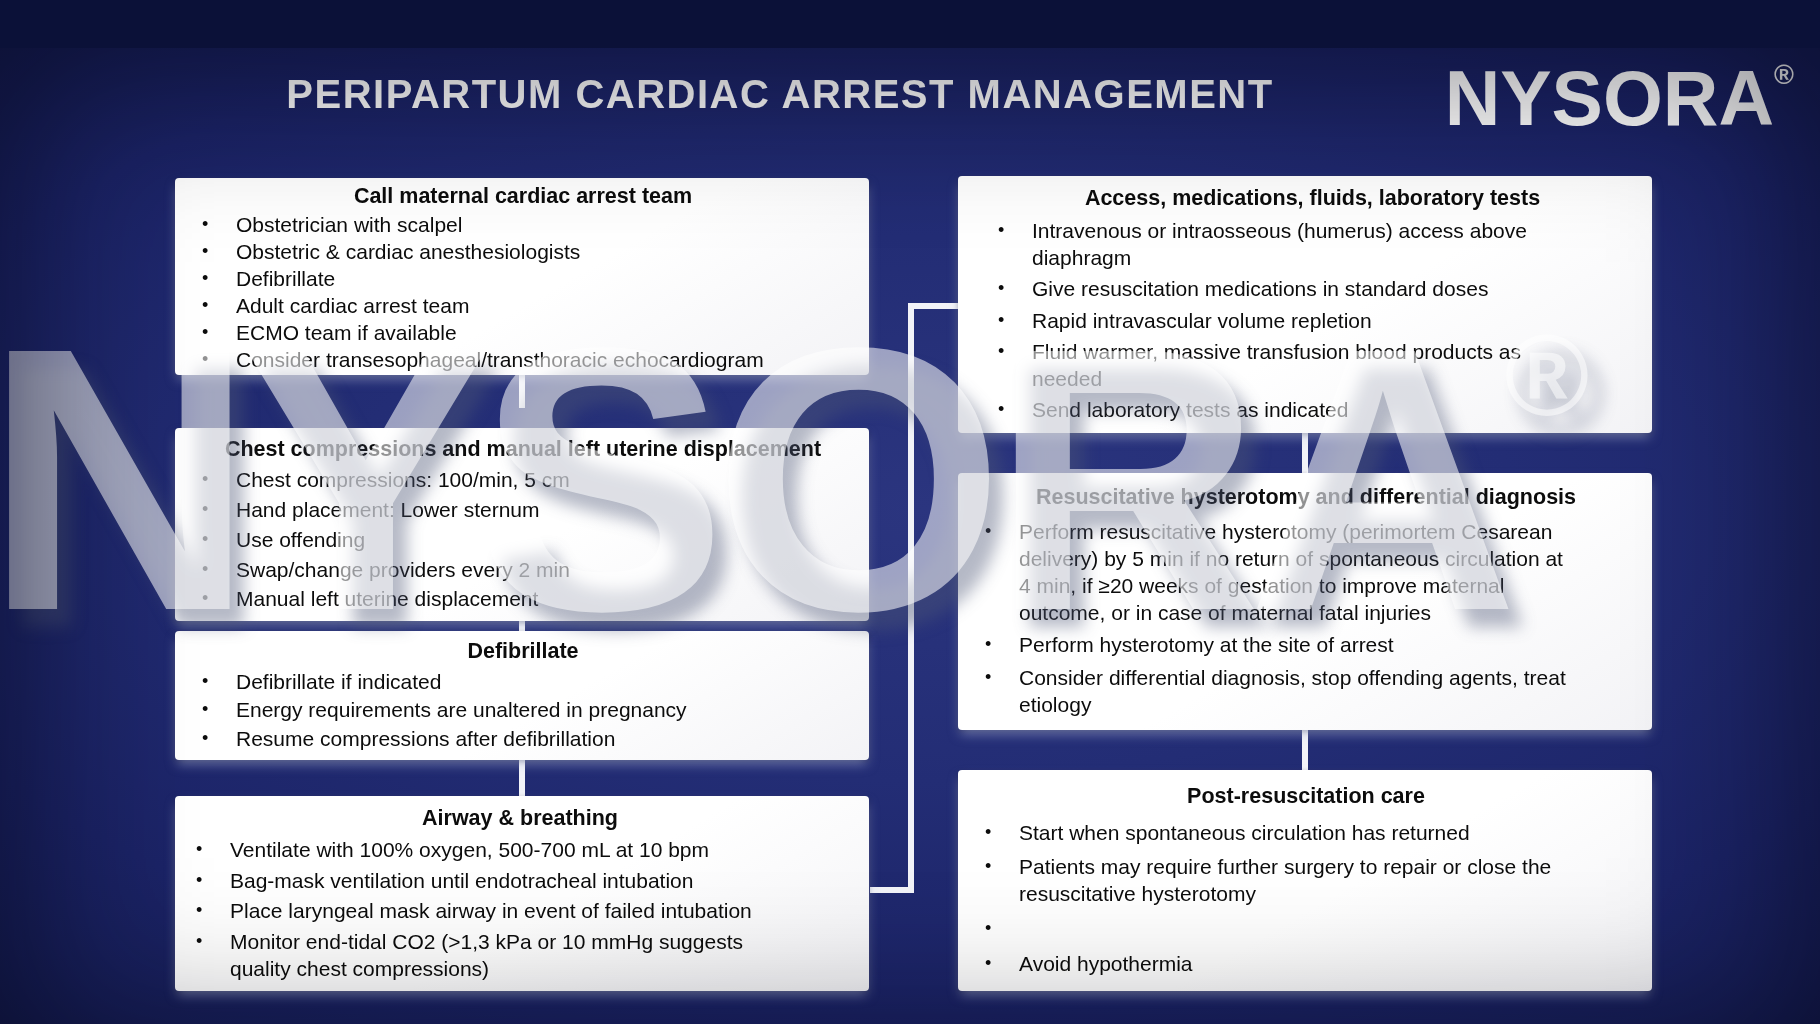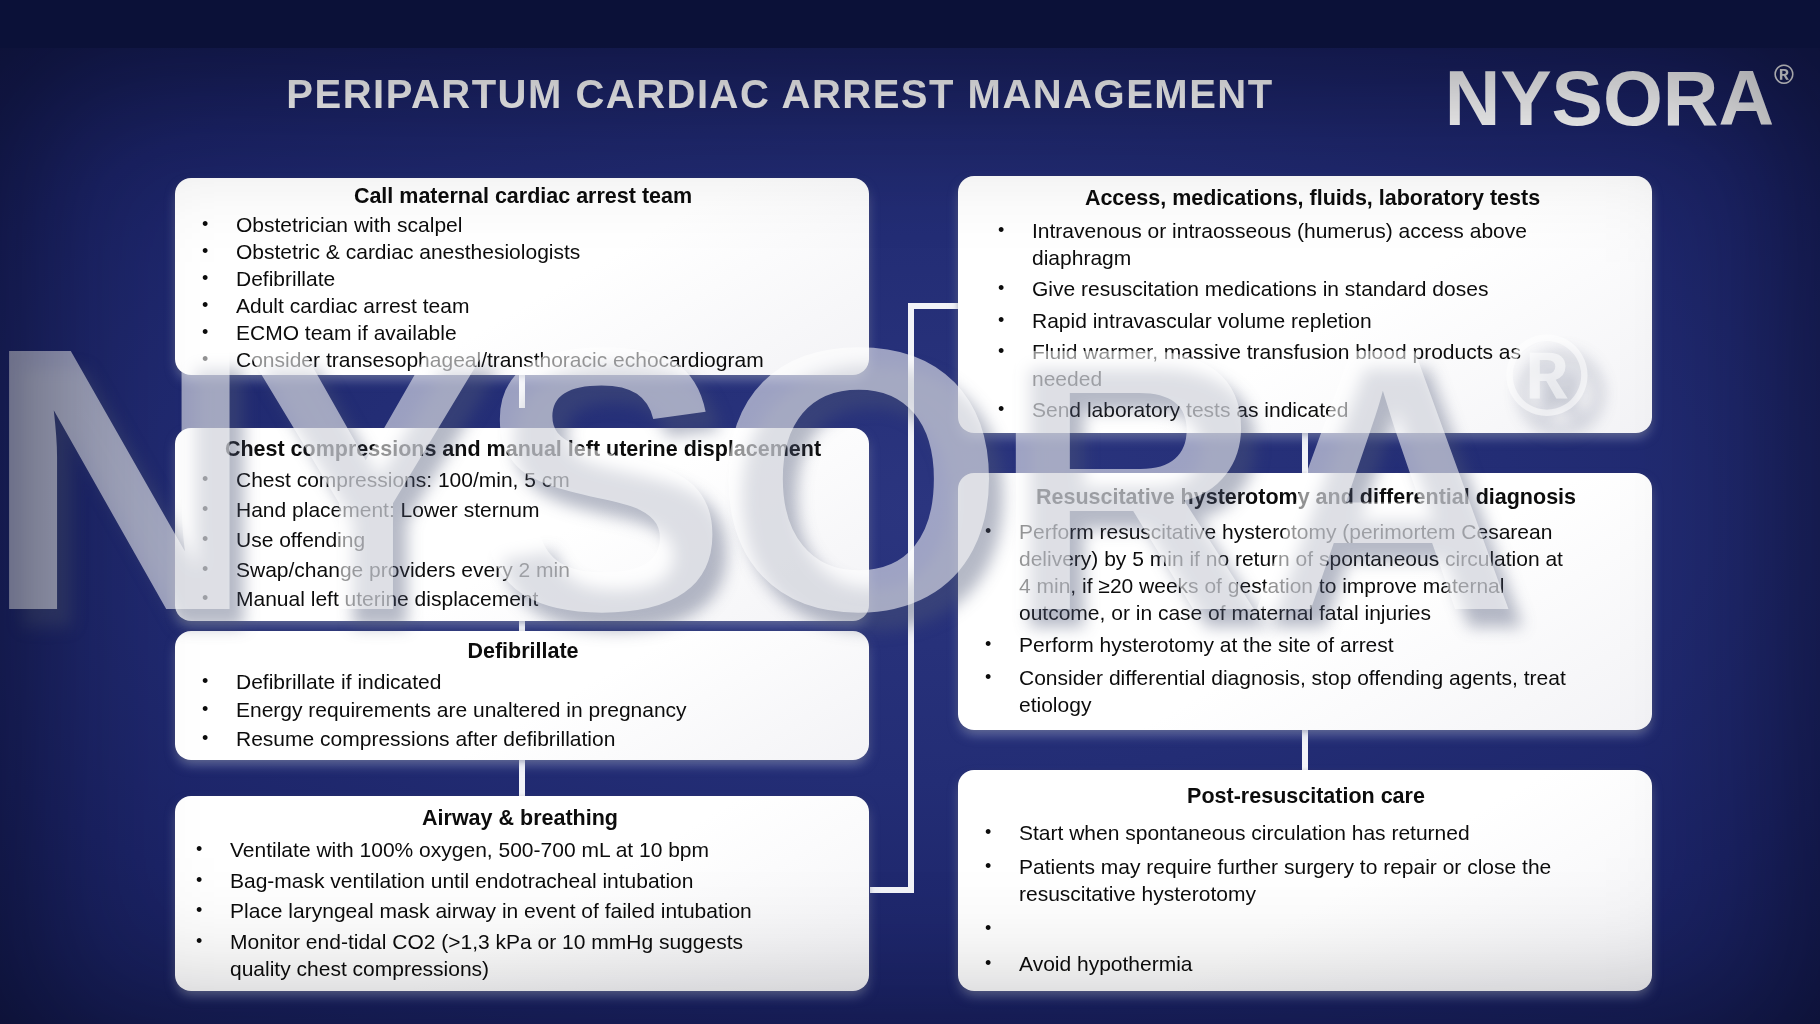--- a/index.html
+++ b/index.html
@@ -16,21 +16,21 @@
   .page-title{
     position:absolute;top:24px;left:0;width:1560px;margin:0;
     text-align:center;color:#ffffff;font-size:40px;font-weight:800;
     letter-spacing:1.5px;line-height:1.1;
   }
   .logo{position:absolute;top:12px;right:26px;color:#ffffff;font-weight:800;
     font-size:77px;line-height:1;white-space:nowrap;}
   .logo .logo-reg{font-size:27px;vertical-align:top;position:relative;top:2px;letter-spacing:0;}
   
   .box{
-    position:absolute;border-radius:16px;color:#0c0c0c;
+    position:absolute;border-radius:4px;color:#0c0c0c;
     background:linear-gradient(150deg,#ffffff 55%,#f3f3f6 100%);
     box-shadow:0 6px 12px -2px rgba(185,195,225,0.50), 0 2px 5px rgba(0,0,25,0.30);
     display:flex;flex-direction:column;justify-content:space-evenly;
     padding:4px 16px 6px 18px;box-sizing:border-box;
   }
   .box-title{font-size:21.5px;font-weight:700;text-align:center;margin:0;line-height:29px;}
   .bullet{display:flex;font-size:21px;line-height:27px;}
   .dot{flex:0 0 34px;padding-left:9px;font-size:18px;}
   .txt{white-space:pre-line;}
   .b-l1{left:175px;top:130px;width:694px;height:197px;}

